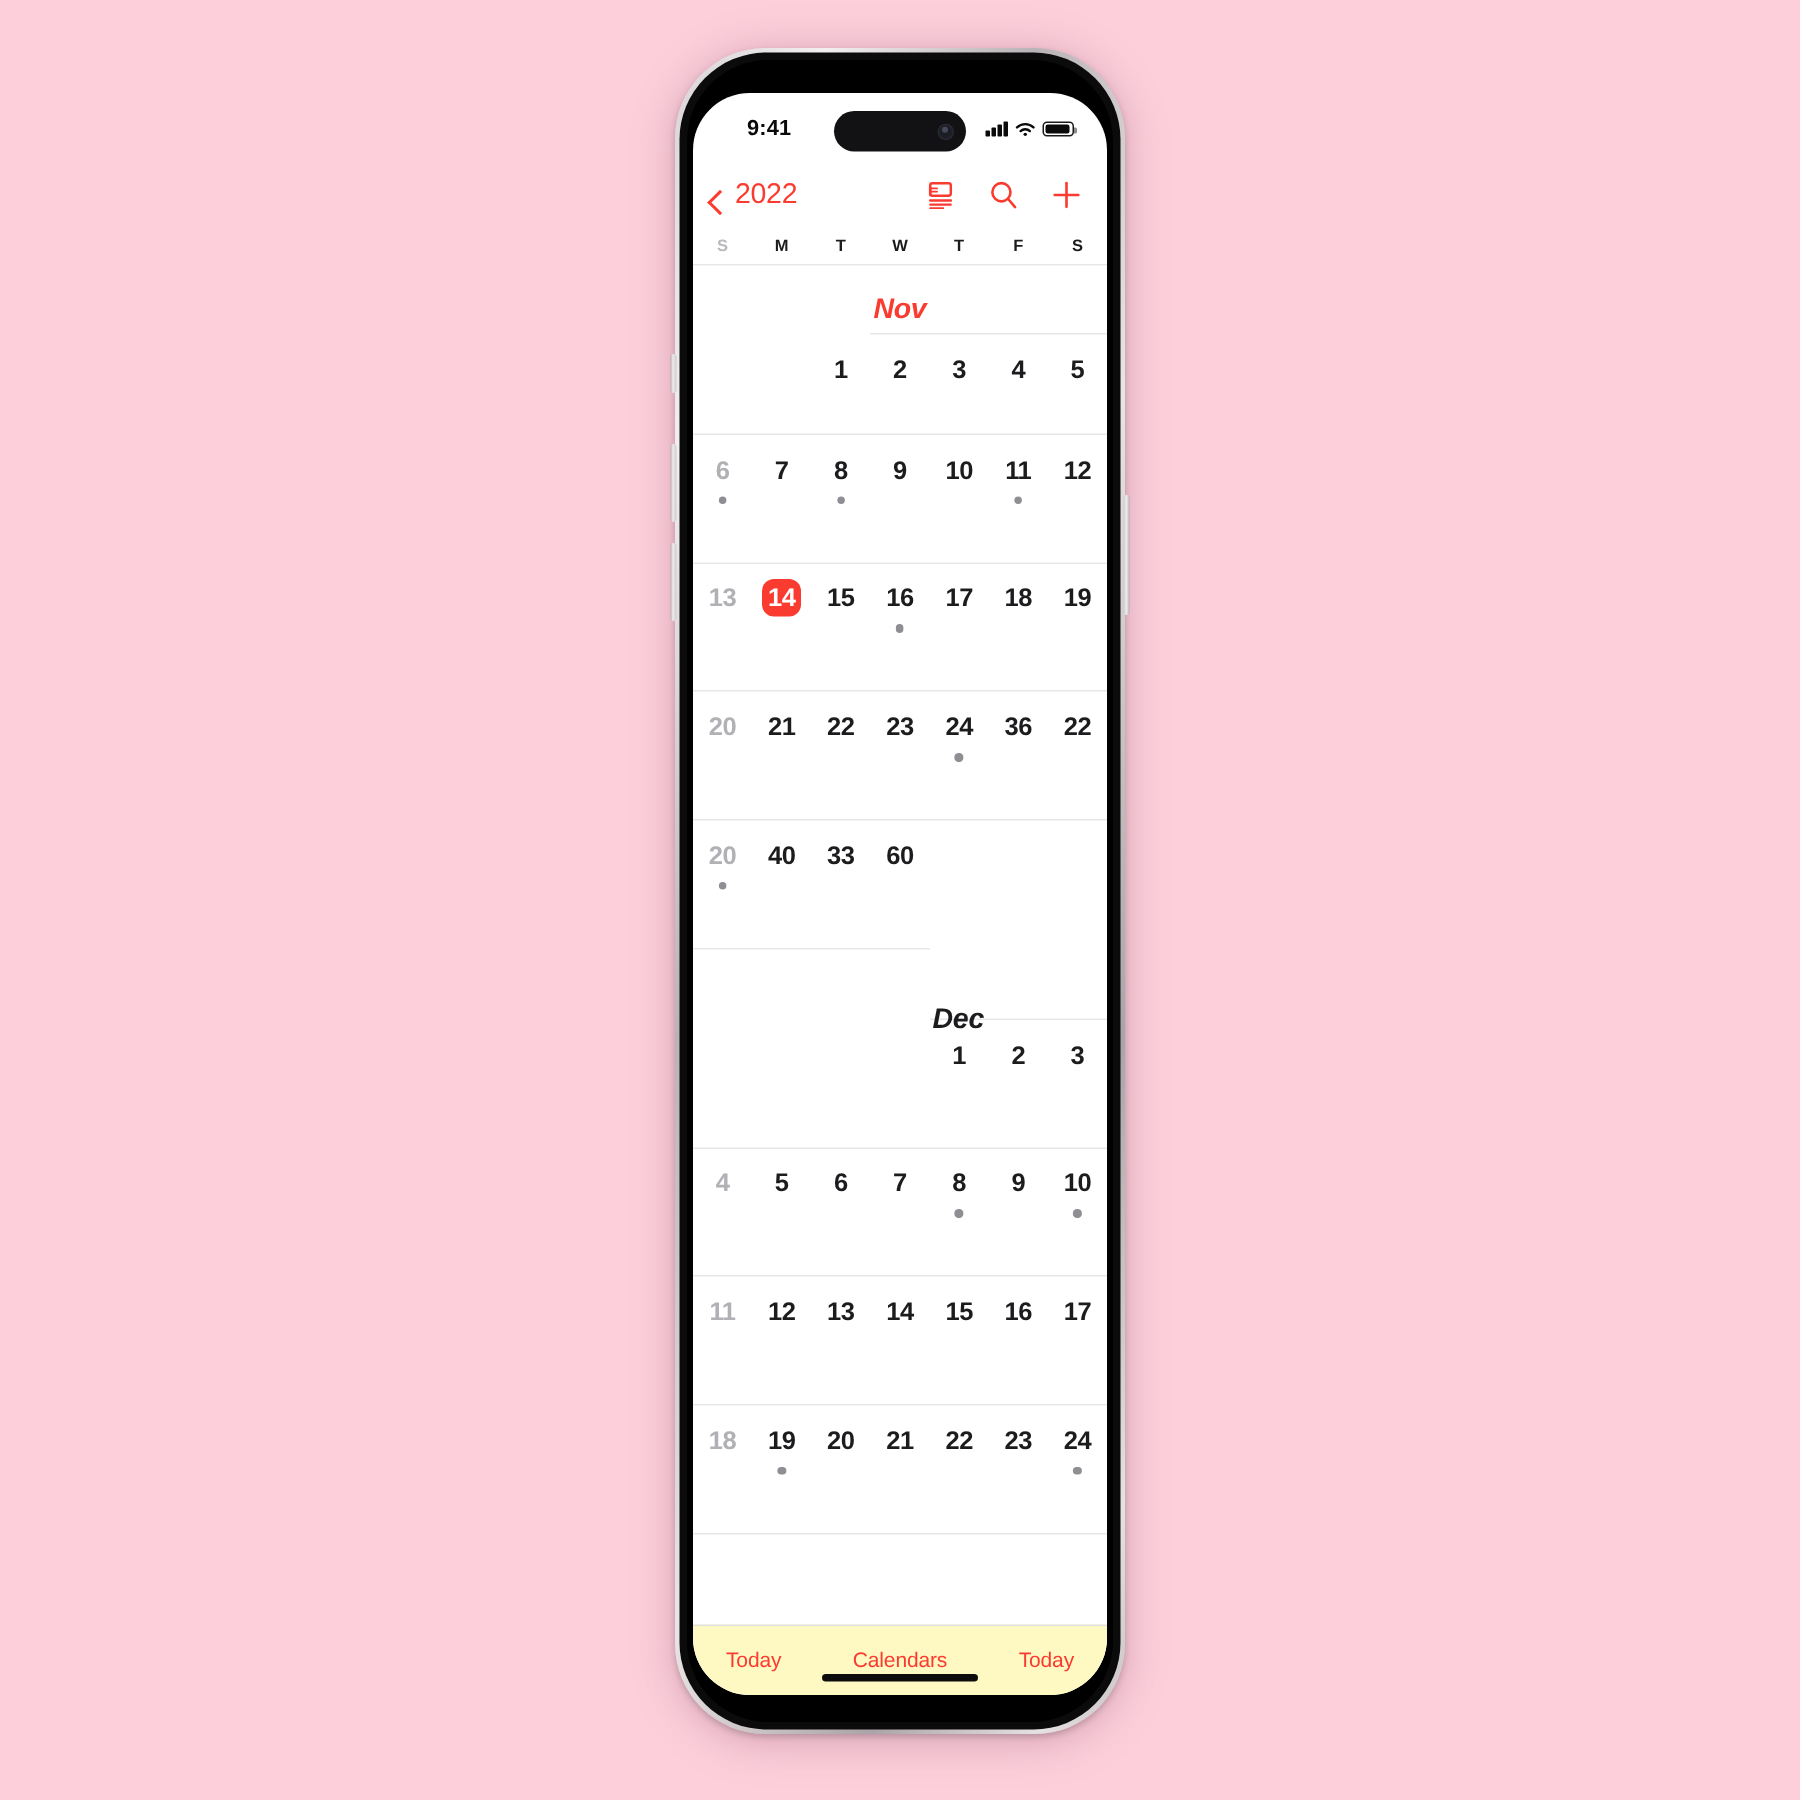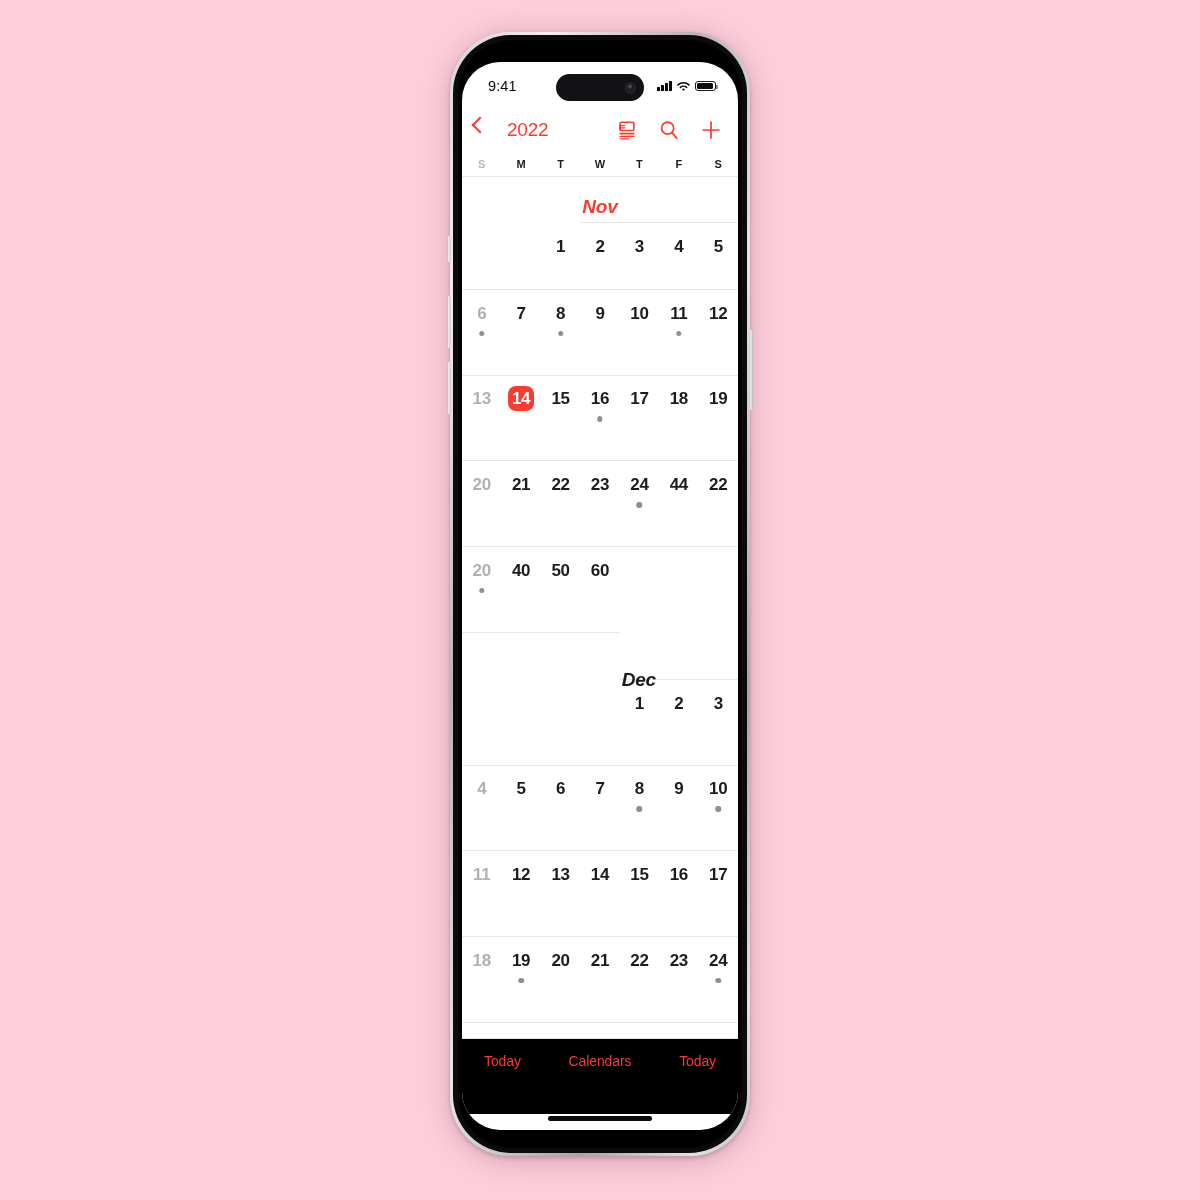--- a/index.html
+++ b/index.html
@@ -126,24 +126,25 @@
     height: 46px;
     display: flex;
     align-items: center;
     justify-content: space-between;
     padding: 0 22px 0 26px;
     box-sizing: border-box;
     z-index: 20;
   }
   .status-time {
     font-size: 14.5px;
-    font-weight: normal;
+    font-weight: bold;
     color: #0a0a0a;
     letter-spacing: 0.1px;
     padding-top: 2px;
+    margin-left: 10px;
   }
   .status-right {
     display: flex;
     align-items: center;
     gap: 4px;
     padding-top: 2px;
   }
   .ic-signal { display: flex; align-items: flex-end; gap: 1.4px; height: 10px; }
   .ic-signal i {
     display: block;
@@ -188,22 +189,22 @@
     display: flex;
     align-items: center;
     justify-content: space-between;
     padding: 0 16px 0 12px;
     box-sizing: border-box;
     background: #fff;
     z-index: 18;
   }
   .nav-back {
     display: flex;
-    align-items: flex-start;
-    gap: 20px;
+    align-items: flex-end;
+    gap: 3px;
     color: #fa3b30;
     cursor: pointer;
   }
   .chev {
     width: 10px; height: 10px;
     border-left: 2.6px solid #fa3b30;
     border-bottom: 2.6px solid #fa3b30;
     transform: rotate(45deg);
     margin-right: 1px;
   }
@@ -312,23 +313,23 @@
     width: 5.5px;
     height: 5.5px;
     border-radius: 50%;
     background: #8e8e93;
   }
   .day.empty { visibility: hidden; }
 
   
   .toolbar {
     position: absolute;
-    bottom: 16px; left: 0; right: 0;
-    height: 76px;
-    background: #000000;
+    bottom: 0; left: 0; right: 0;
+    height: 47px;
+    background: #fef9c3;
     border-top: 0.8px solid #e2e2e4;
     display: flex;
     align-items: flex-start;
     justify-content: space-between;
     padding: 14px 22px 0 22px;
     box-sizing: border-box;
     z-index: 18;
   }
   .tb-item {
     font-size: 14px;
@@ -465,28 +466,28 @@
           <div class="day"><span class="day-num">18</span></div>
           <div class="day"><span class="day-num">19</span></div>
         </div>
         <div class="wk-sep"></div>
         <div class="week">
           <div class="day weekend"><span class="day-num">20</span></div>
           <div class="day"><span class="day-num">21</span></div>
           <div class="day"><span class="day-num">22</span></div>
           <div class="day"><span class="day-num">23</span></div>
           <div class="day"><span class="day-num">24</span><span class="dot"></span></div>
-          <div class="day"><span class="day-num">44</span></div>
+          <div class="day"><span class="day-num">36</span></div>
           <div class="day"><span class="day-num">22</span></div>
         </div>
         <div class="wk-sep"></div>
         <div class="week">
           <div class="day weekend"><span class="day-num">20</span><span class="dot"></span></div>
           <div class="day"><span class="day-num">40</span></div>
-          <div class="day"><span class="day-num">50</span></div>
+          <div class="day"><span class="day-num">33</span></div>
           <div class="day"><span class="day-num">60</span></div>
           <div class="day empty"><span class="day-num"></span></div>
           <div class="day empty"><span class="day-num"></span></div>
           <div class="day empty"><span class="day-num"></span></div>
         </div>
         <div class="wk-sep" style="margin-right: 118.286px;"></div>
         <div class="month-title-row">
           <div></div>
           <div></div>
           <div></div>

